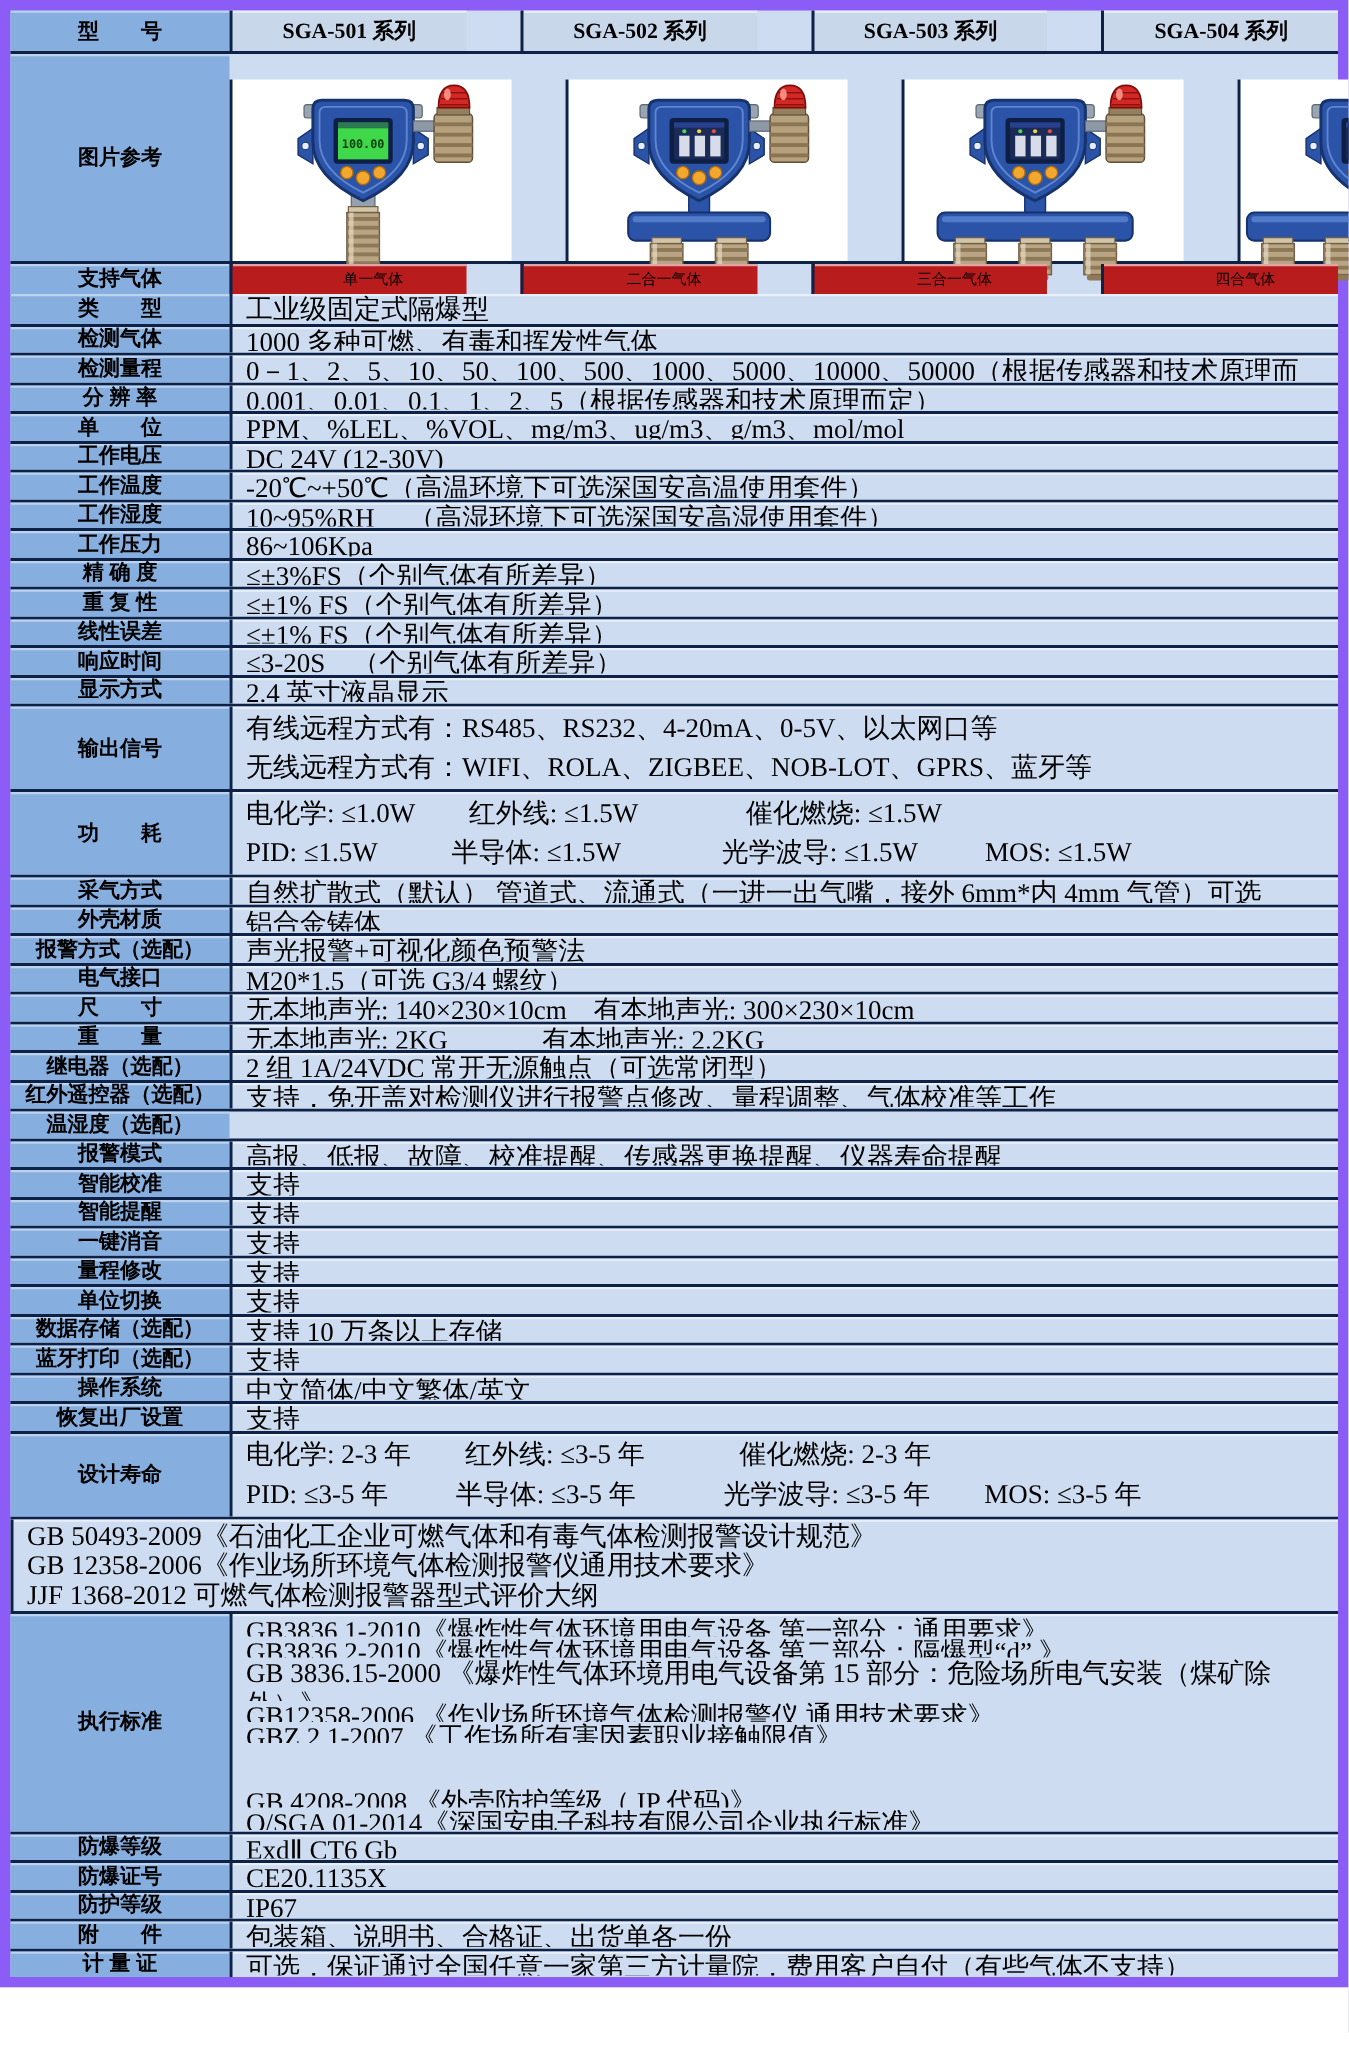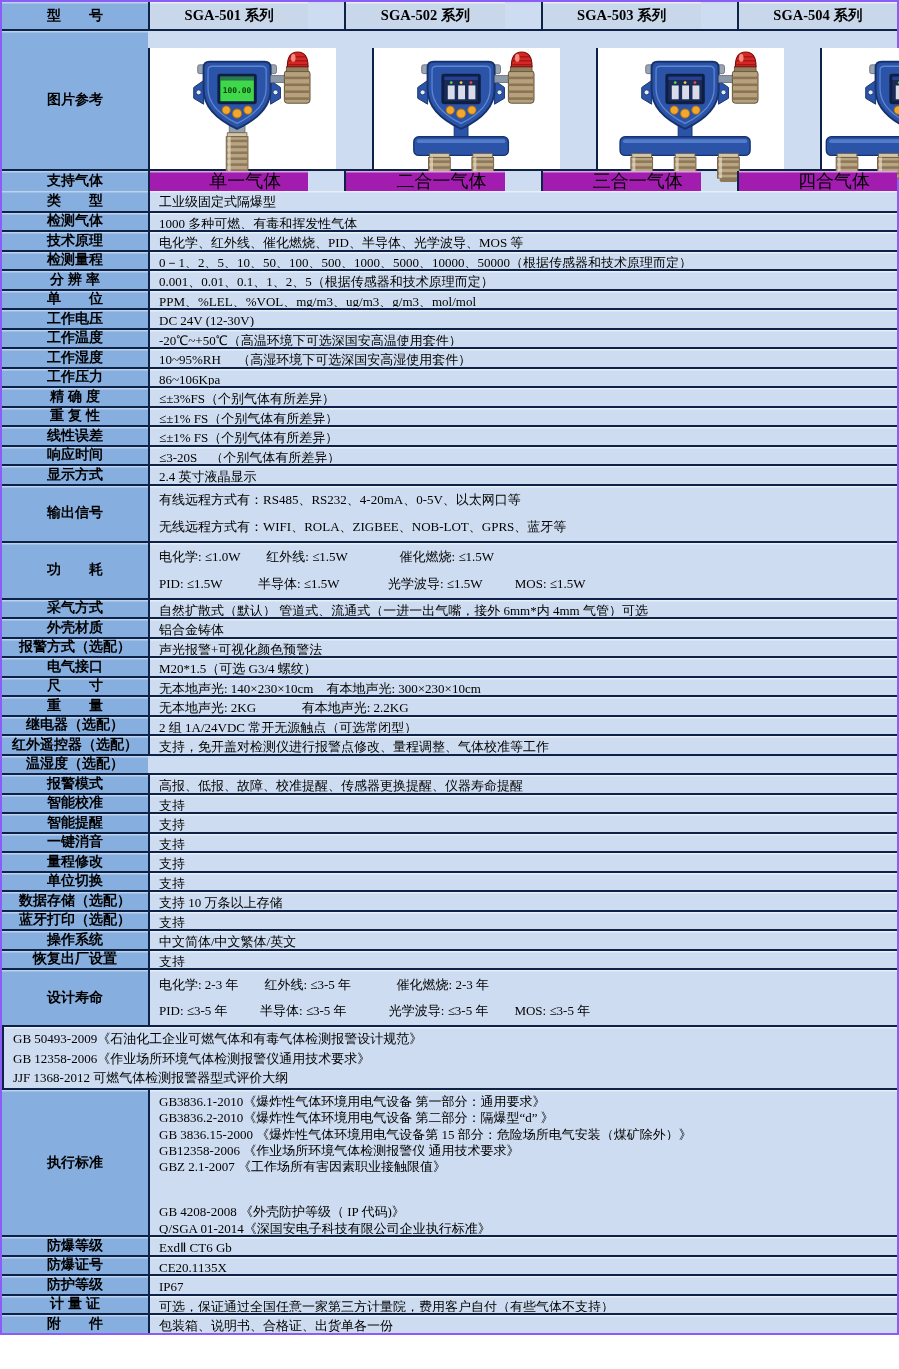--- a/index.html
+++ b/index.html
@@ -1,21 +1,21 @@
 <!DOCTYPE html>
 <html><head>
 <meta charset="utf-8">
 <style>
   html,body{margin:0;padding:0;background:#ffffff;}
   *{box-sizing:border-box;}
   #sheet{
     width:899px;
     font-family:"Liberation Serif", serif;
     color:#000;
-    border:2px solid #8b5cf6;
+    border:7px solid #8b5cf6;
     background:#cddcf0;
   }
   .row{display:flex;border-top:2px solid #0e2248;}
   .row:first-child{border-top:none;}
   .label-cell{
     flex:0 0 146px;width:146px;
     background:#86aede;
     display:flex;align-items:center;justify-content:center;
     font-family:"Liberation Sans", sans-serif;
     font-weight:bold;font-size:14px;
@@ -27,29 +27,29 @@
   .col{flex:1;border-left:2px solid #0e2248;display:flex;align-items:center;justify-content:center;}
   .header-row{height:27px;}
   .header-row .col{
     background:#c9d7ea;font-weight:bold;font-size:14.5px;
     font-family:"Liberation Serif", serif;
     box-shadow:inset 0 1.5px 0 rgba(255,255,255,.6);
   }
   .image-row{height:140px;}
   .image-row .col{background:#ffffff;align-items:flex-start;padding-top:2px;margin-top:17px;}
   .support-row{height:22px;}
-  .support-row .col{background:#a21caf;font-size:18px;box-shadow:inset 0 1.5px 0 rgba(255,255,255,.6);padding-left:32px;}
+  .support-row .col{background:#b91c1c;font-size:10px;box-shadow:inset 0 1.5px 0 rgba(255,255,255,.6);padding-left:32px;}
   .value-cell{
     flex:1;border-left:2px solid #0e2248;background:#cddcf0;
     display:flex;flex-direction:column;justify-content:space-around;
     padding:1px 6px 1px 9px;
     box-shadow:inset 0 1.5px 0 rgba(255,255,255,.55);
   }
   .value-line{
-    font-size:13px;line-height:19px;white-space:pre-wrap;
+    font-size:18px;line-height:19px;white-space:pre-wrap;
     overflow:hidden;
   }
   .lh1{height:19.5px;}
   .lh2{height:57px;}
   .lh3{height:63px;}
   .lh7{height:147px;}
 </style>
 </head>
 <body>
 
@@ -352,26 +352,20 @@
           <div class="value-line">工业级固定式隔爆型</div>
         </div>
       </div>
       <div class="row lh1">
         <div class="label-cell">检测气体</div>
         <div class="value-cell">
           <div class="value-line">1000 多种可燃、有毒和挥发性气体</div>
         </div>
       </div>
       <div class="row lh1">
-        <div class="label-cell">技术原理</div>
-        <div class="value-cell">
-          <div class="value-line">电化学、红外线、催化燃烧、PID、半导体、光学波导、MOS 等</div>
-        </div>
-      </div>
-      <div class="row lh1">
         <div class="label-cell">检测量程</div>
         <div class="value-cell">
           <div class="value-line">0－1、2、5、10、50、100、500、1000、5000、10000、50000（根据传感器和技术原理而定）</div>
         </div>
       </div>
       <div class="row lh1">
         <div class="label-cell">分 辨 率</div>
         <div class="value-cell">
           <div class="value-line">0.001、0.01、0.1、1、2、5（根据传感器和技术原理而定）</div>
         </div>
@@ -599,26 +593,26 @@
           <div class="value-line">CE20.1135X</div>
         </div>
       </div>
       <div class="row lh1">
         <div class="label-cell">防护等级</div>
         <div class="value-cell">
           <div class="value-line">IP67</div>
         </div>
       </div>
       <div class="row lh1">
+        <div class="label-cell">附　　件</div>
+        <div class="value-cell">
+          <div class="value-line">包装箱、说明书、合格证、出货单各一份</div>
+        </div>
+      </div>
+      <div class="row lh1">
         <div class="label-cell">计 量 证</div>
         <div class="value-cell">
           <div class="value-line">可选，保证通过全国任意一家第三方计量院，费用客户自付（有些气体不支持）</div>
-        </div>
-      </div>
-      <div class="row lh1">
-        <div class="label-cell">附　　件</div>
-        <div class="value-cell">
-          <div class="value-line">包装箱、说明书、合格证、出货单各一份</div>
         </div>
       </div>
     </div>
 
 </div>
 
 </body></html>

